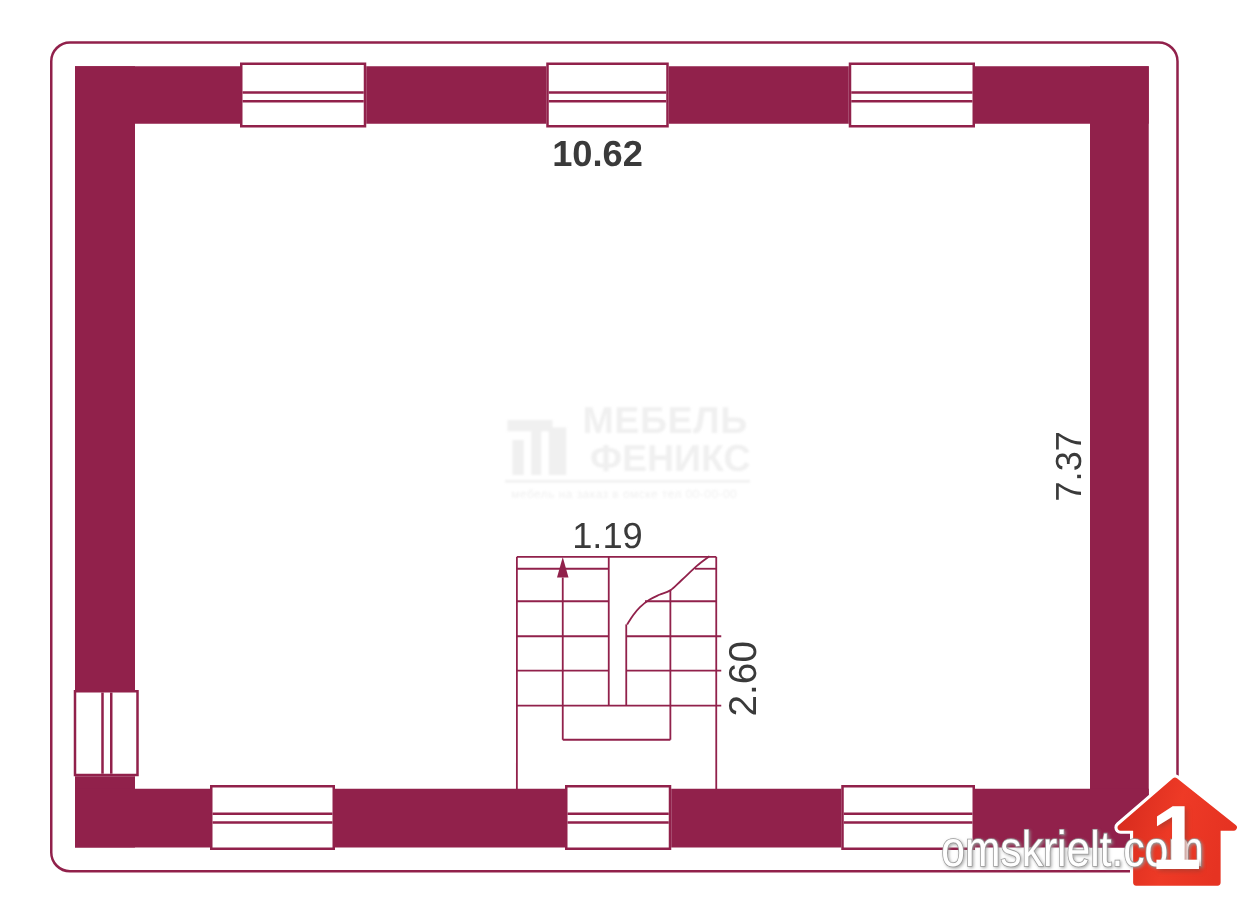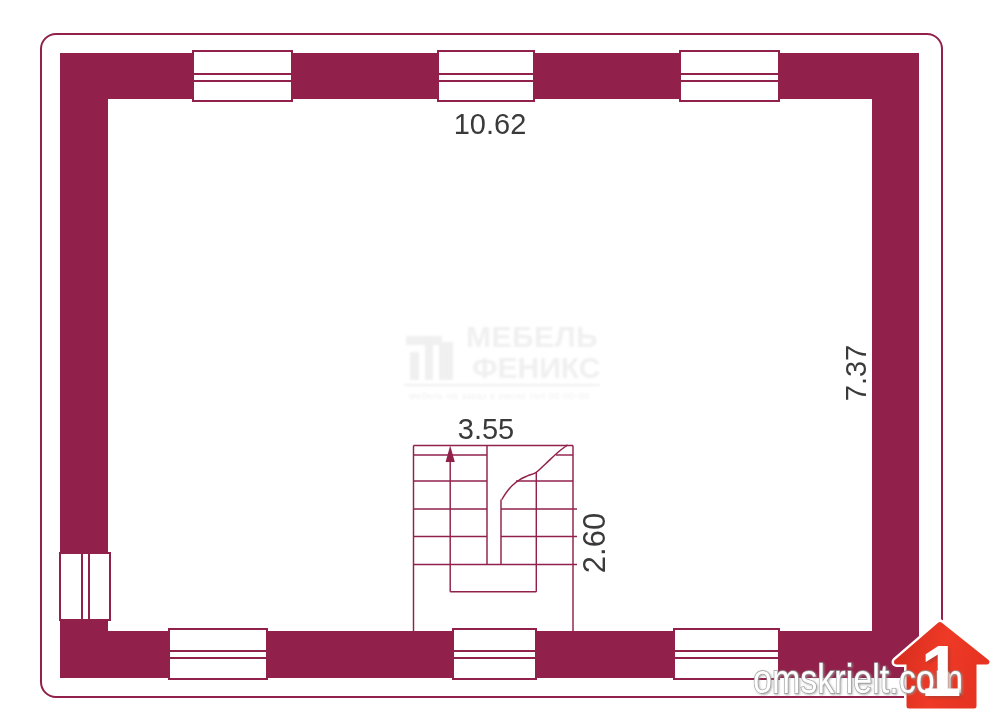--- a/index.html
+++ b/index.html
@@ -97,23 +97,23 @@
       <path d="M567.6,444.9 C566.0,446.2 561.4,449.3 557.7,452.5 C554.0,455.7 548.8,460.9 545.2,464.2 C541.6,467.5 539.2,470.4 536.2,472.3 C533.2,474.2 530.3,474.6 527.5,475.8 C524.7,477.1 522.1,478.2 519.5,479.8 C516.9,481.4 514.2,483.6 512.0,485.7 C509.8,487.8 508.2,489.9 506.5,492.2 C504.8,494.5 502.5,498.4 501.7,499.6"></path>
 
       <line x1="450.2" y1="591.8" x2="536.3" y2="591.8"></line>
 
       <line x1="450.2" y1="462" x2="450.2" y2="591.8"></line>
     </g>
 
     <path d="M450.2,445.5 L454.8,462 L445.6,462 Z" fill="#91214b"></path>
   </svg>
 
-  <div class="dim" style="left:410px;top:108px;width:160px;">10.62</div>
+  <div class="dim" style="left:398px;top:108px;width:160px;font-weight:bold;">10.62</div>
 
-  <div class="dim" style="left:406px;top:413px;width:160px;">3.55</div>
+  <div class="dim" style="left:406px;top:413px;width:160px;">1.19</div>
 
   <div class="dim" style="left:515px;top:527px;width:160px;transform:rotate(-90deg);font-size:31px;">2.60</div>
 
   <div class="dim" style="left:776px;top:357px;width:160px;transform:rotate(-90deg);">7.37</div>
 
   <svg style="position:absolute;left:873px;top:598px;" width="127" height="128" viewBox="873 598 127 128" fill="none">
     <defs>
       <linearGradient id="hg" x1="0" y1="0" x2="1" y2="0.25">
         <stop offset="0" stop-color="#d42a1d"></stop>
         <stop offset="0.55" stop-color="#ee3a26"></stop>

